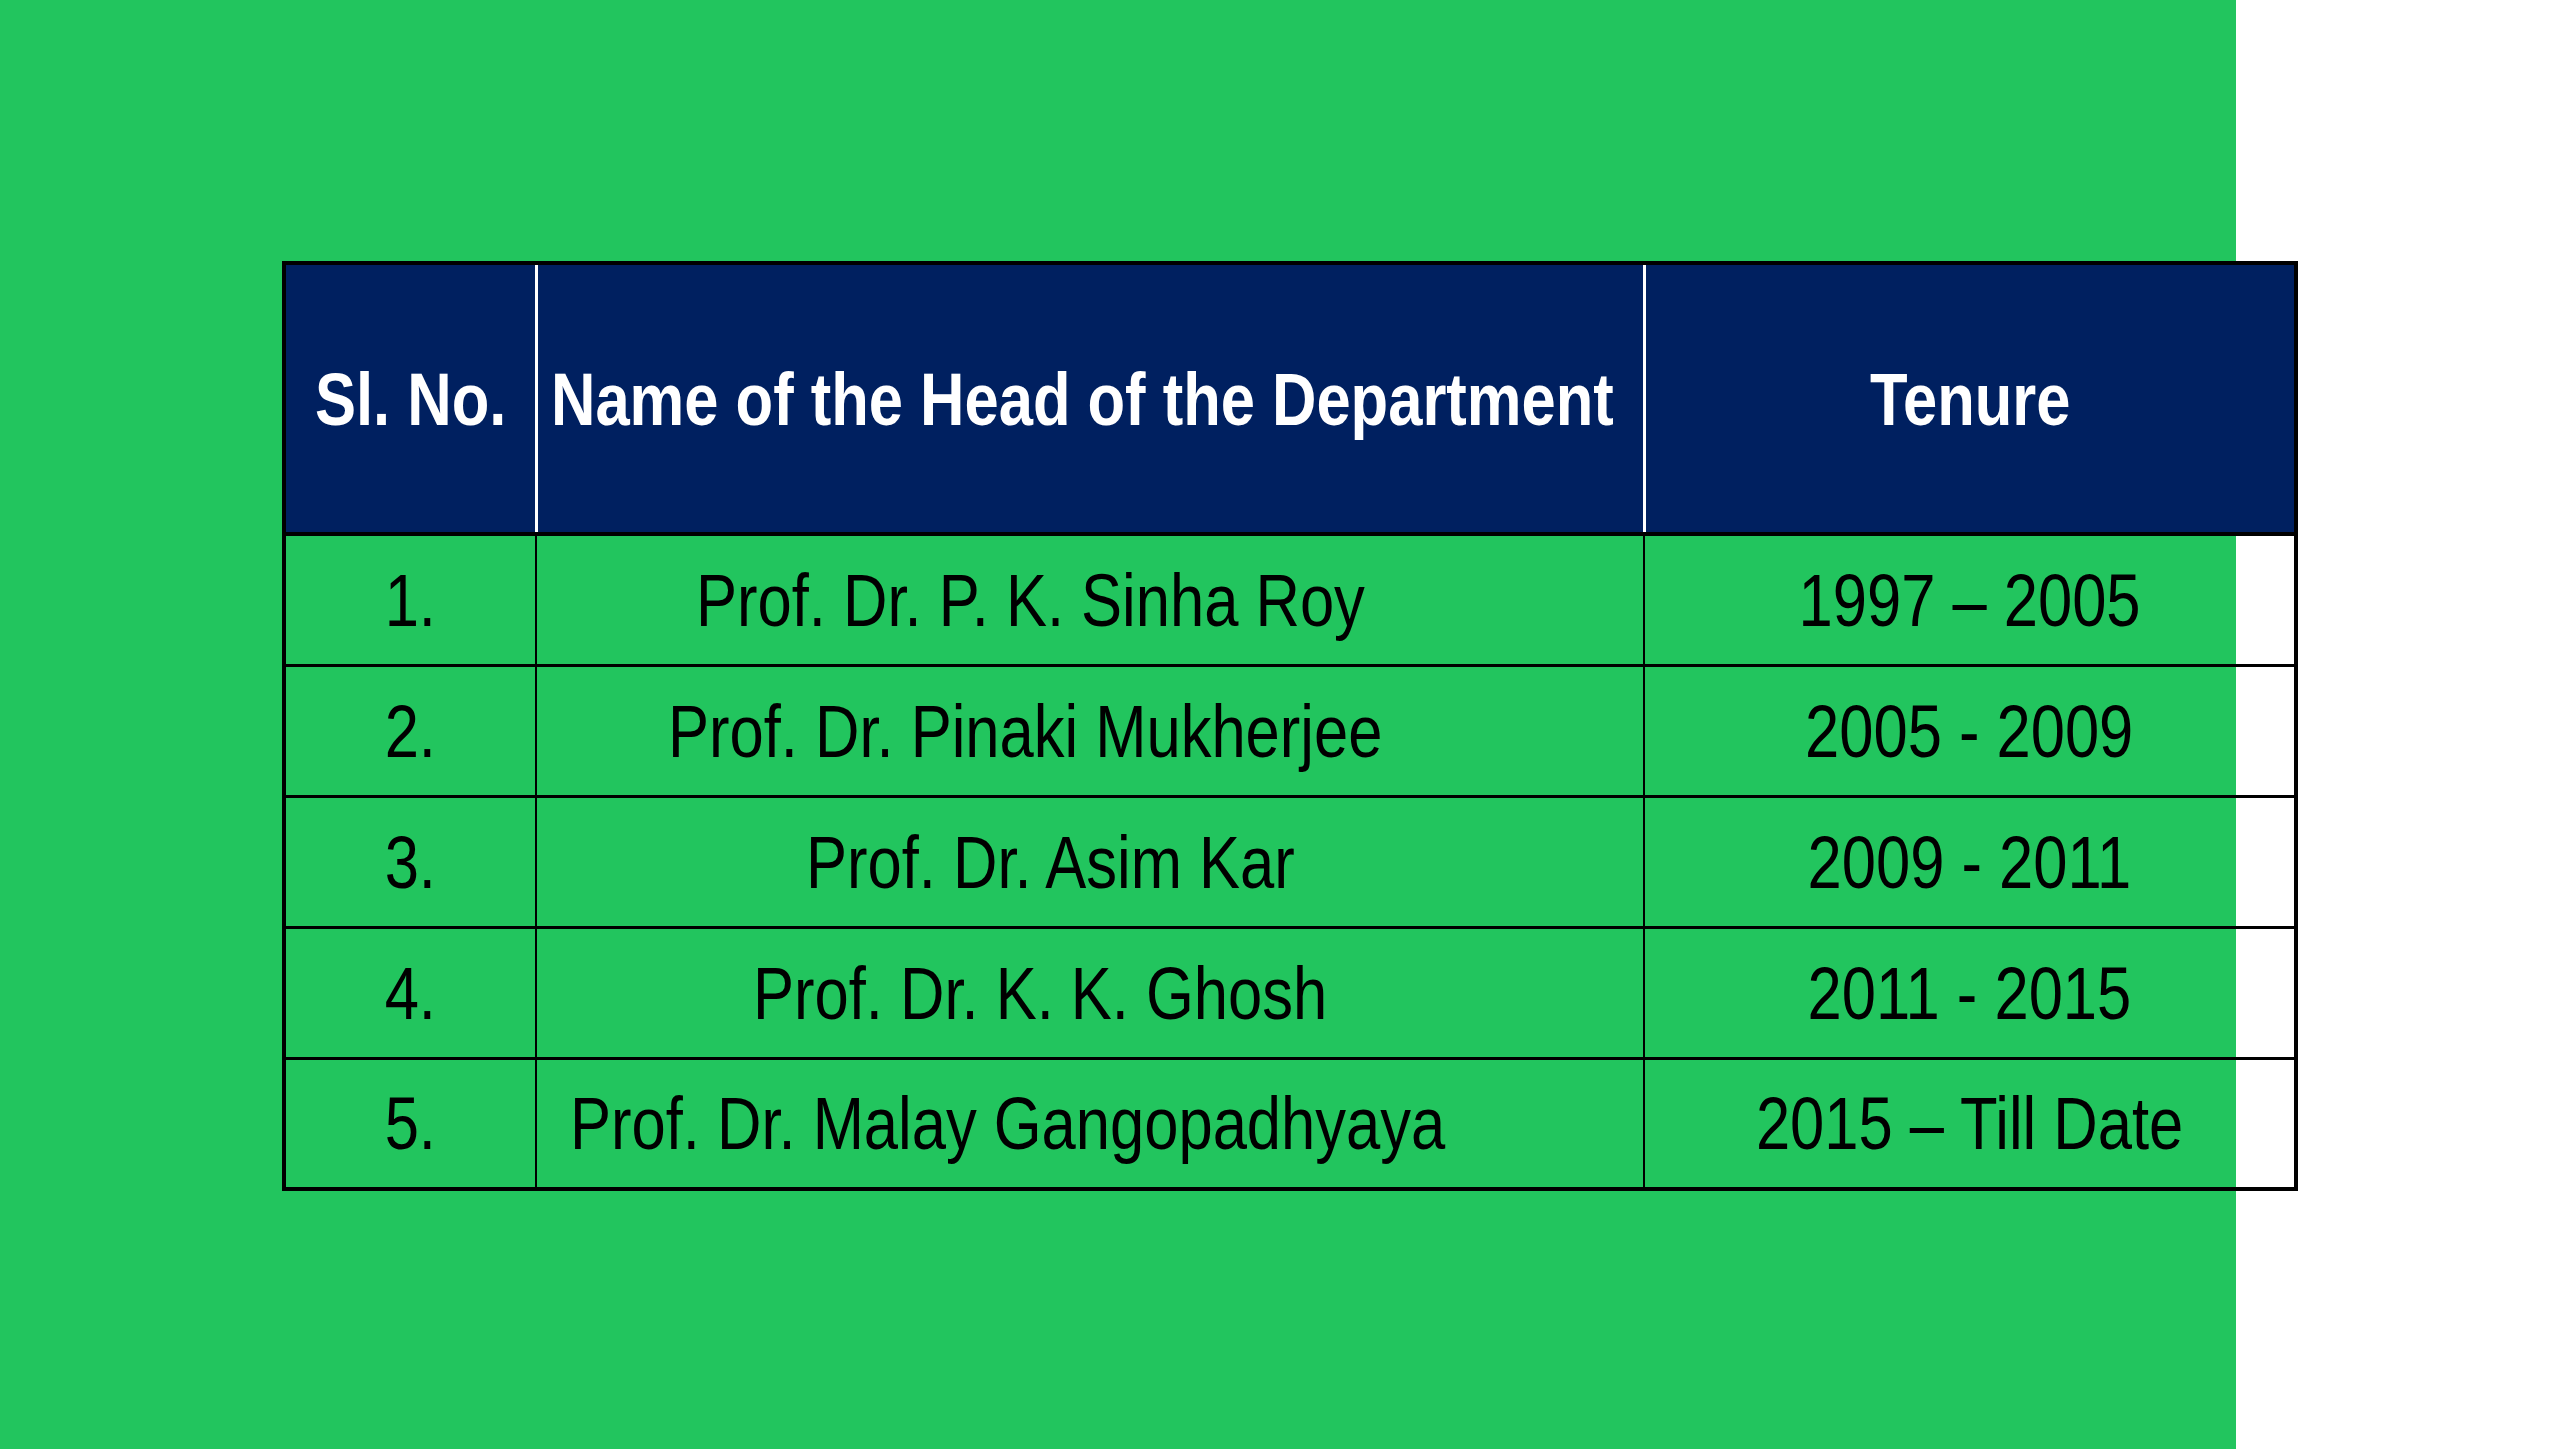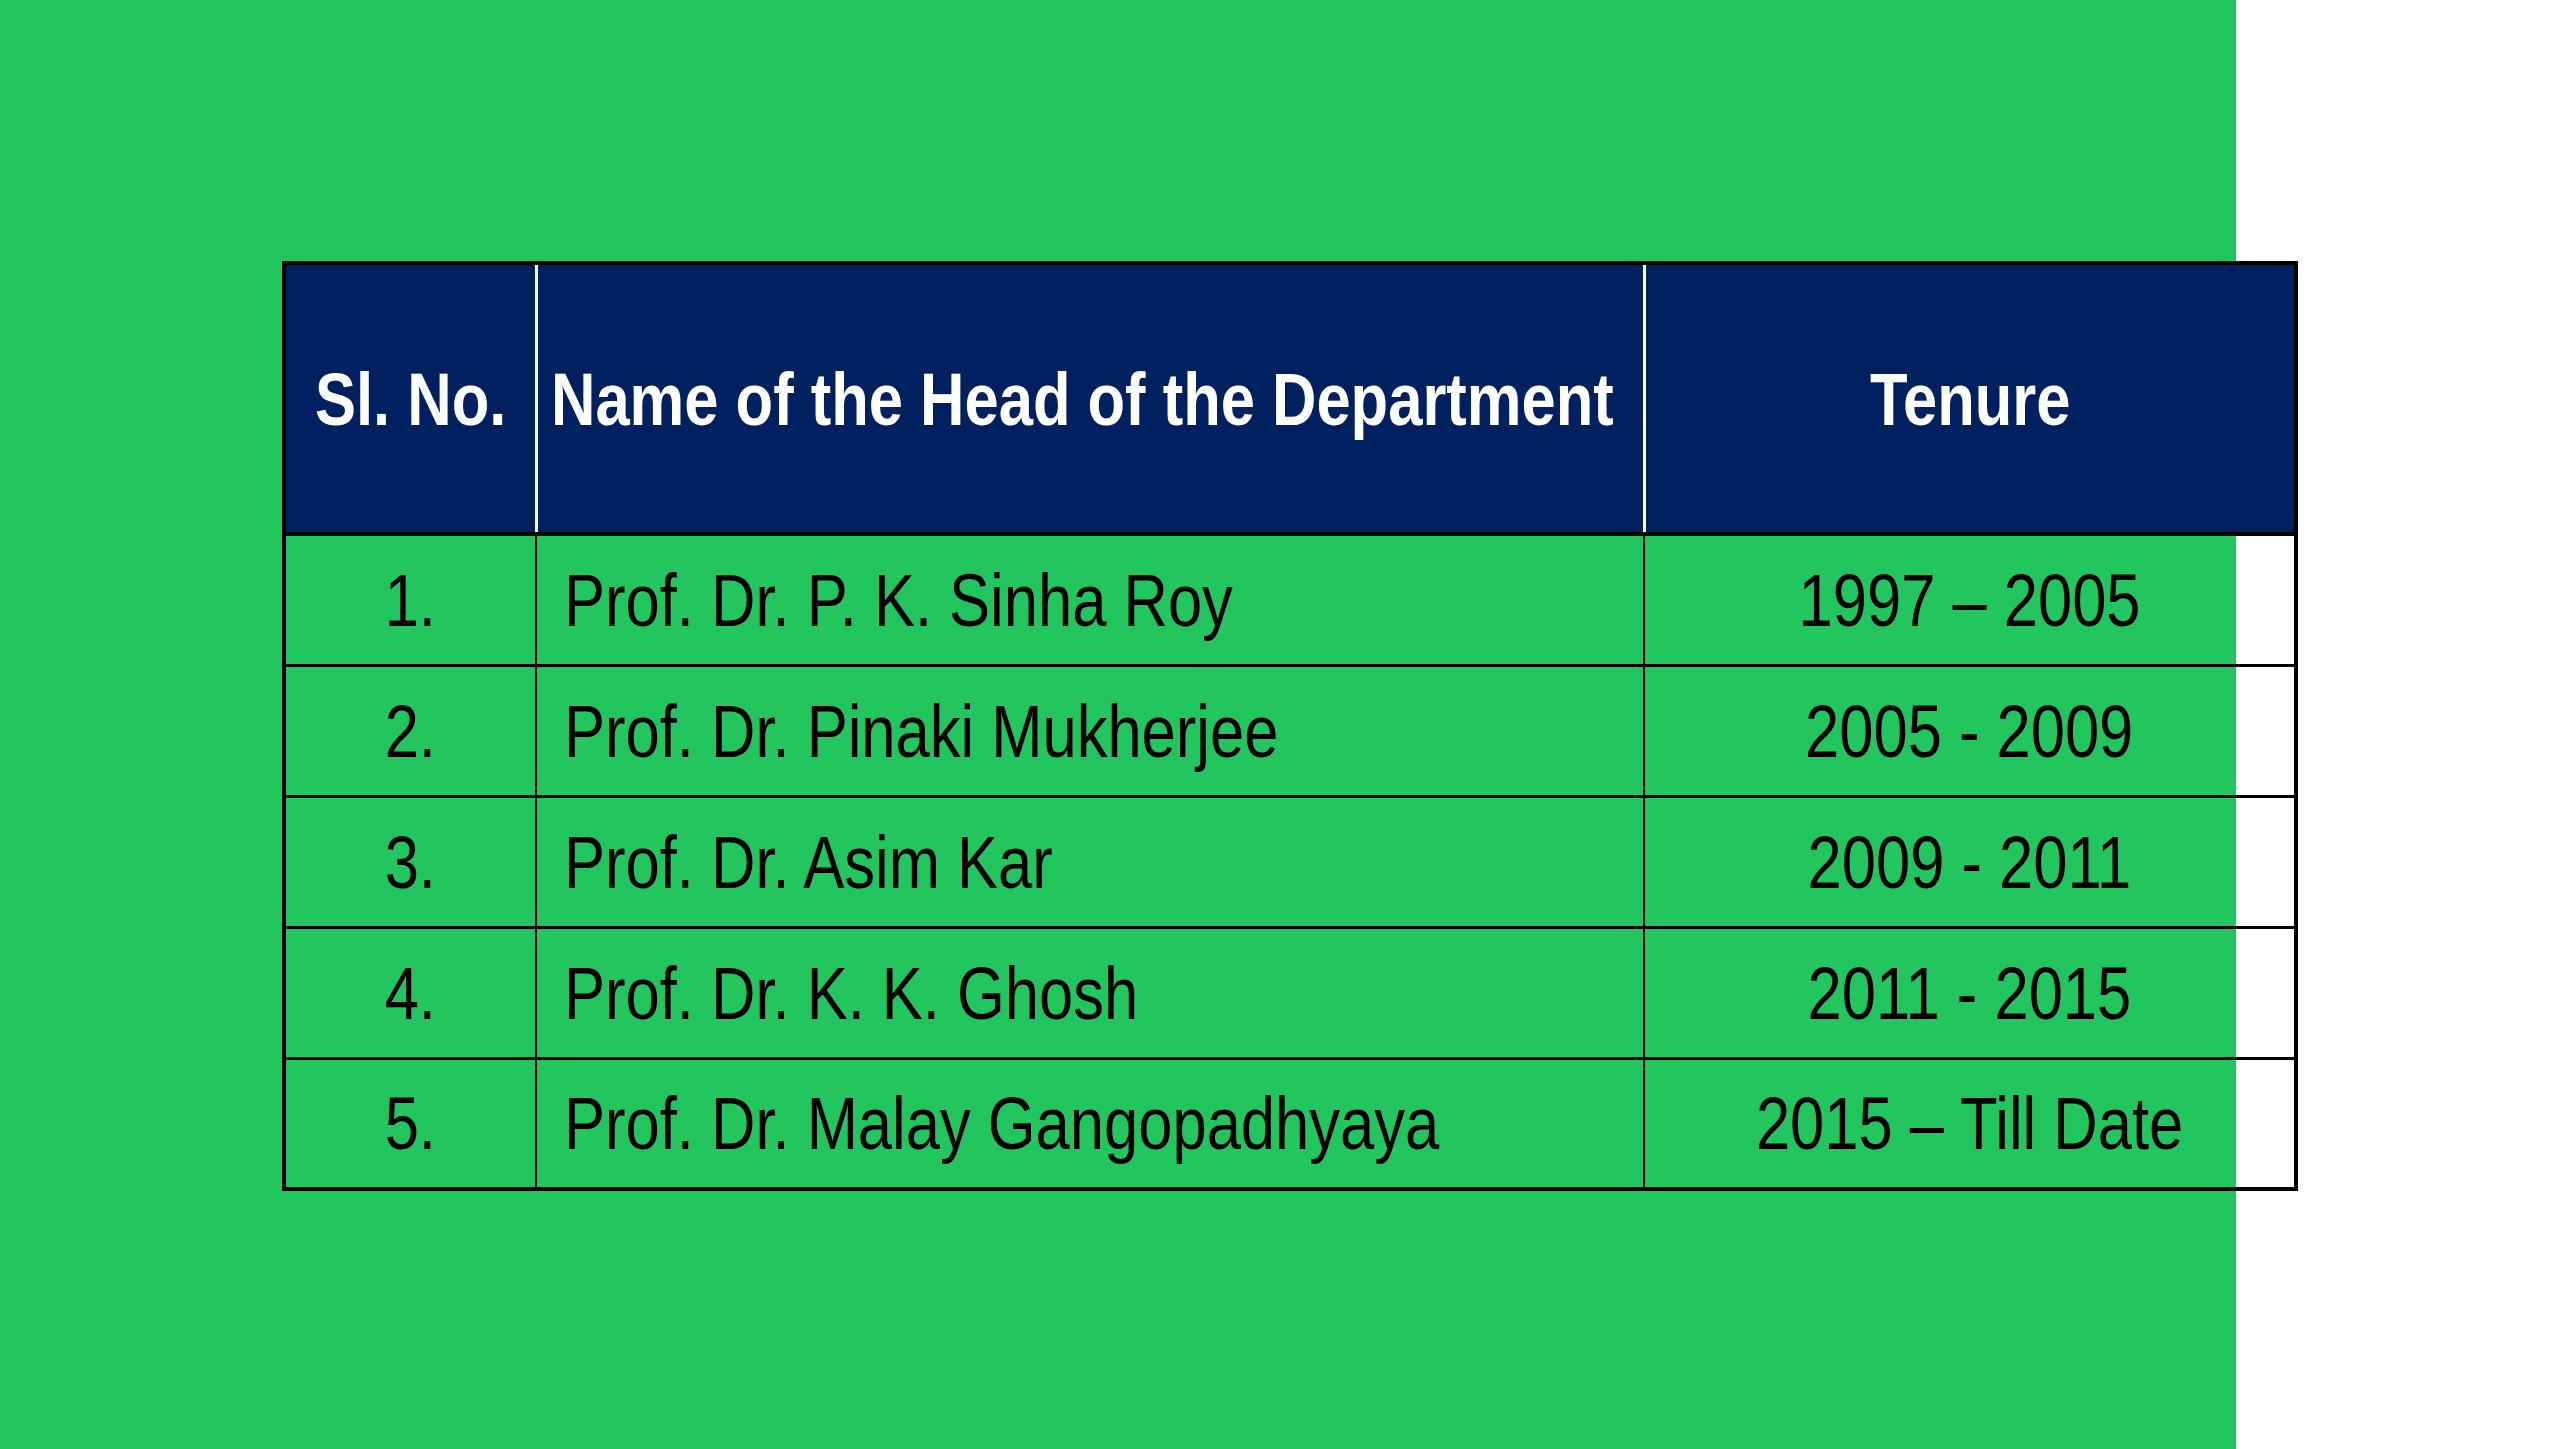--- a/index.html
+++ b/index.html
@@ -62,21 +62,21 @@
     display: inline-block;
     transform: scaleX(0.82);
     transform-origin: center center;
   }
   .cond-left {
     display: inline-block;
     transform: scaleX(0.82);
     transform-origin: left center;
   }
   .center { text-align: center; }
-  .left { text-align: left; padding-left: 27px !important; }
+  .left { text-align: center; padding-left: 27px !important; }
   th.left { padding-left: 13.4px !important; }
 </style>
 </head>
 <body>
 
 <div class="slide">
   <table class="hod">
     <colgroup>
       <col class="c1">
         <col class="c2">

